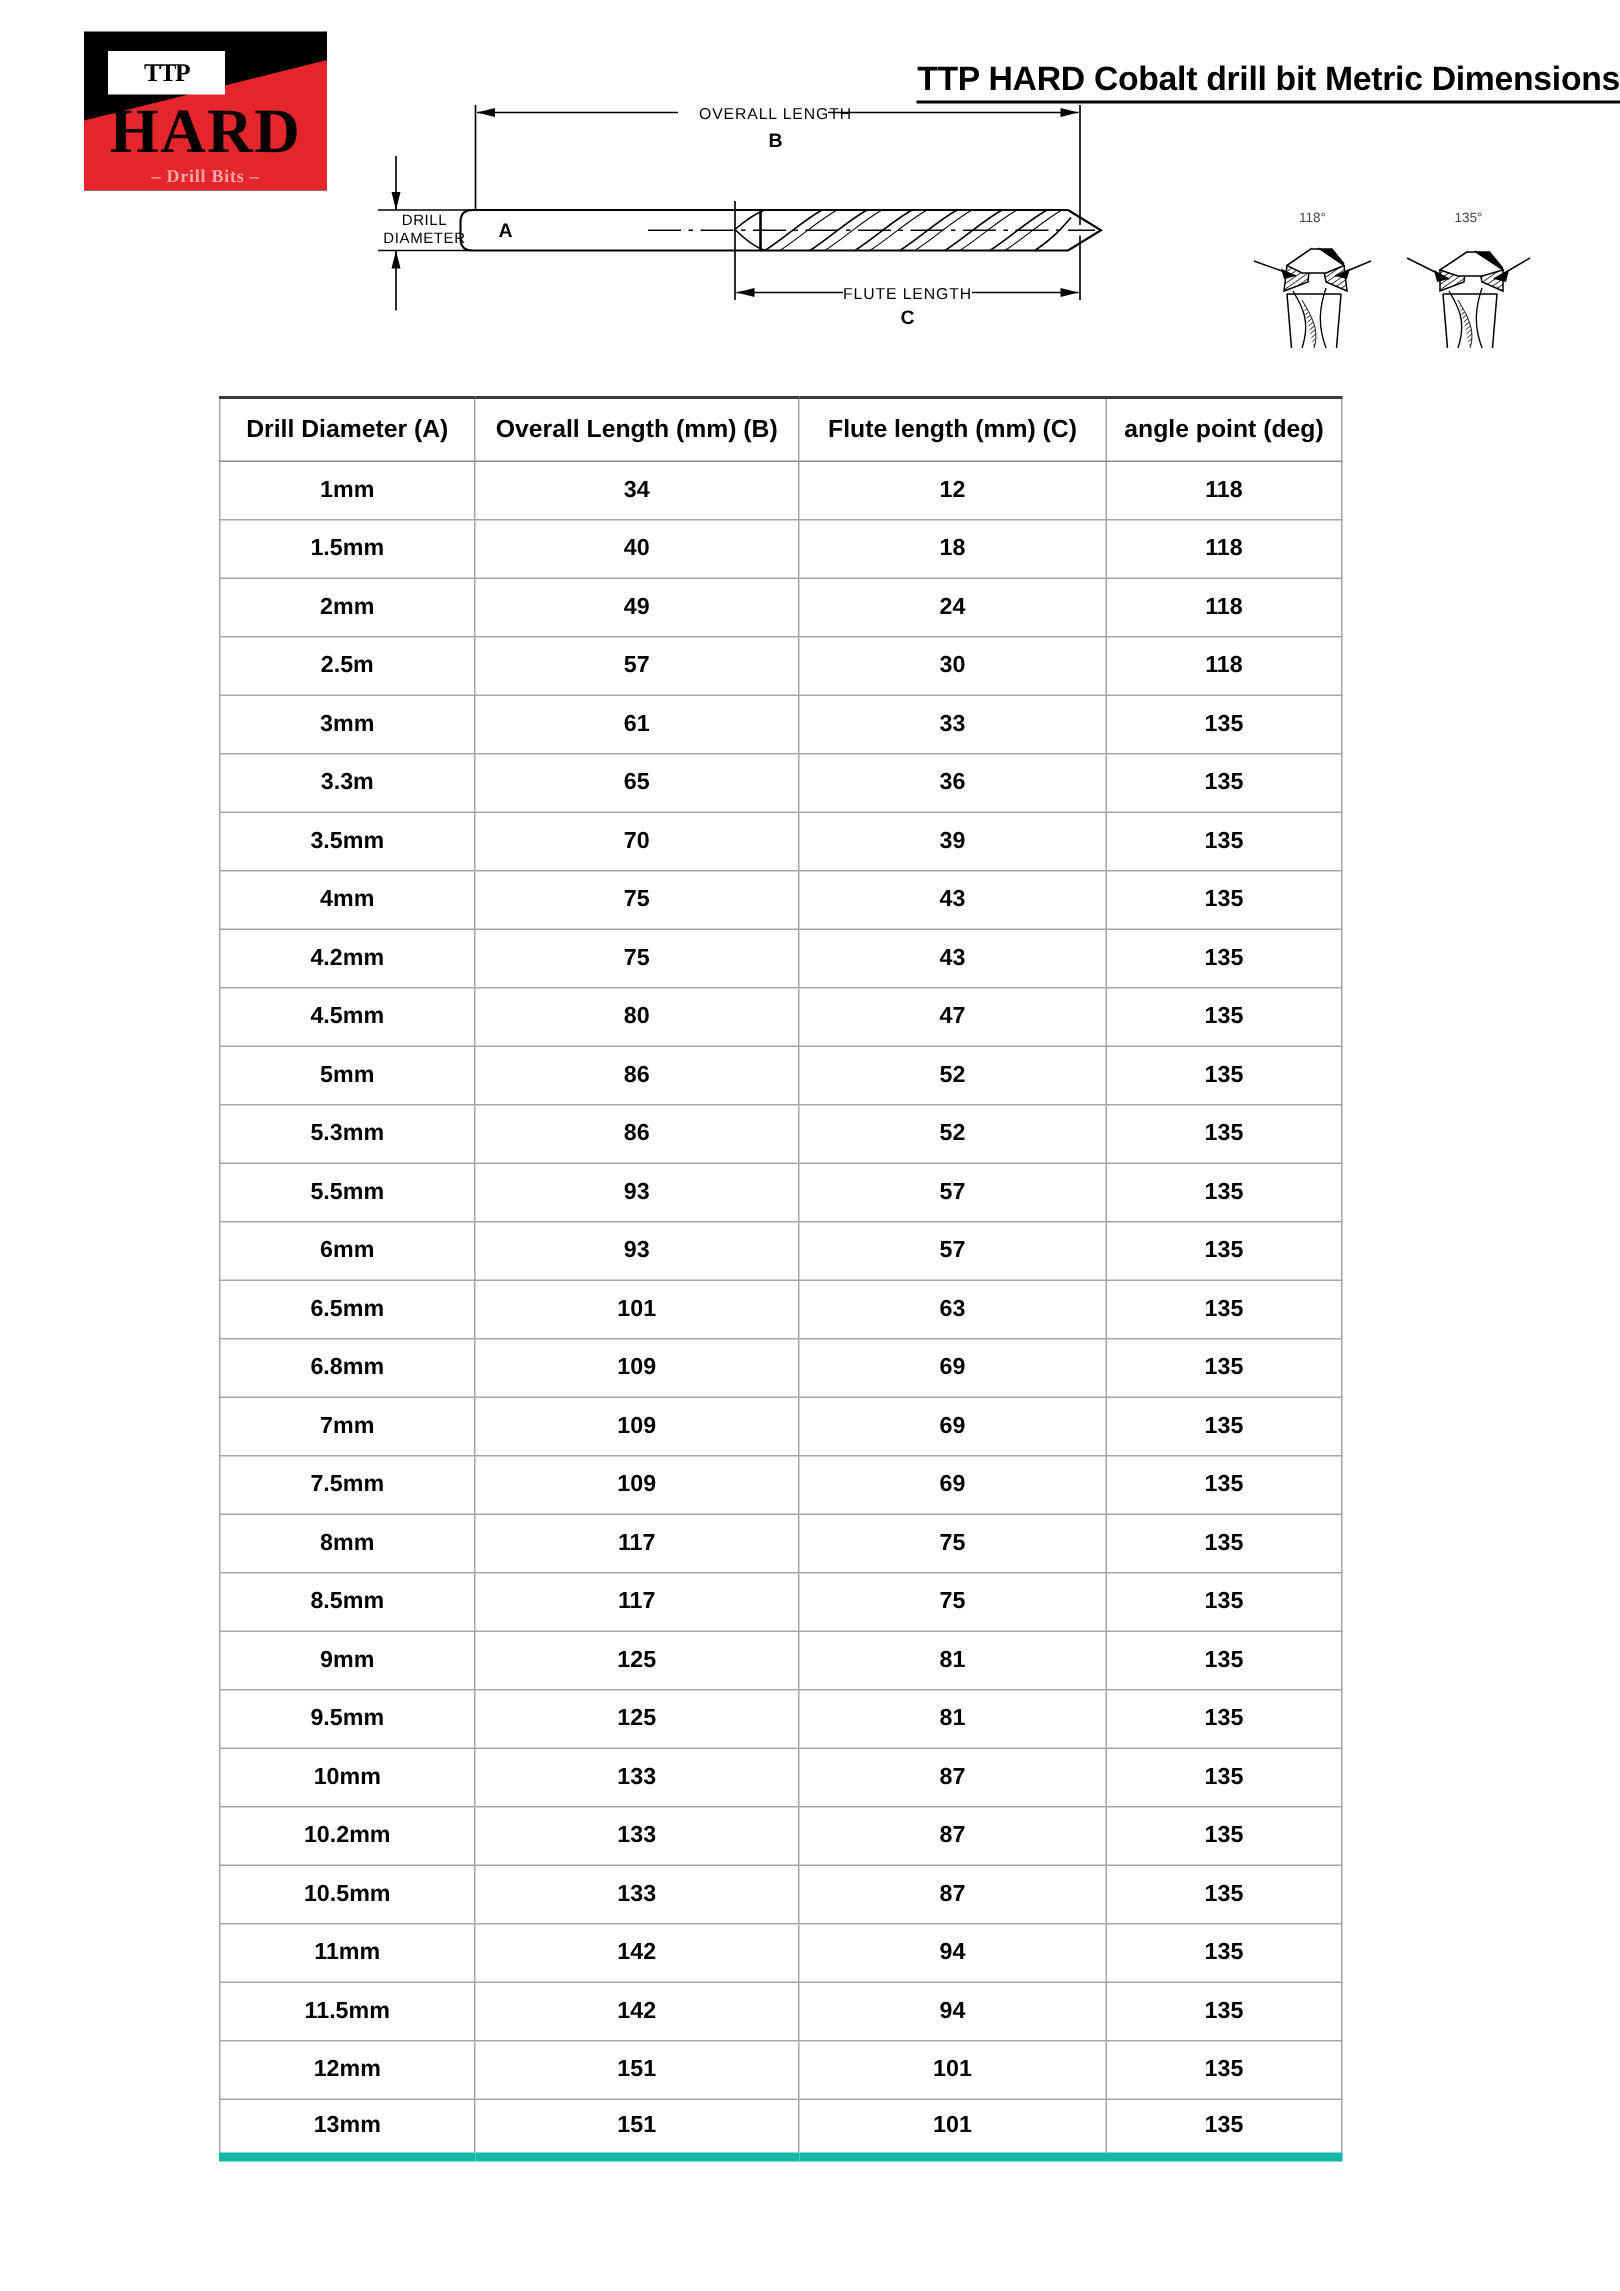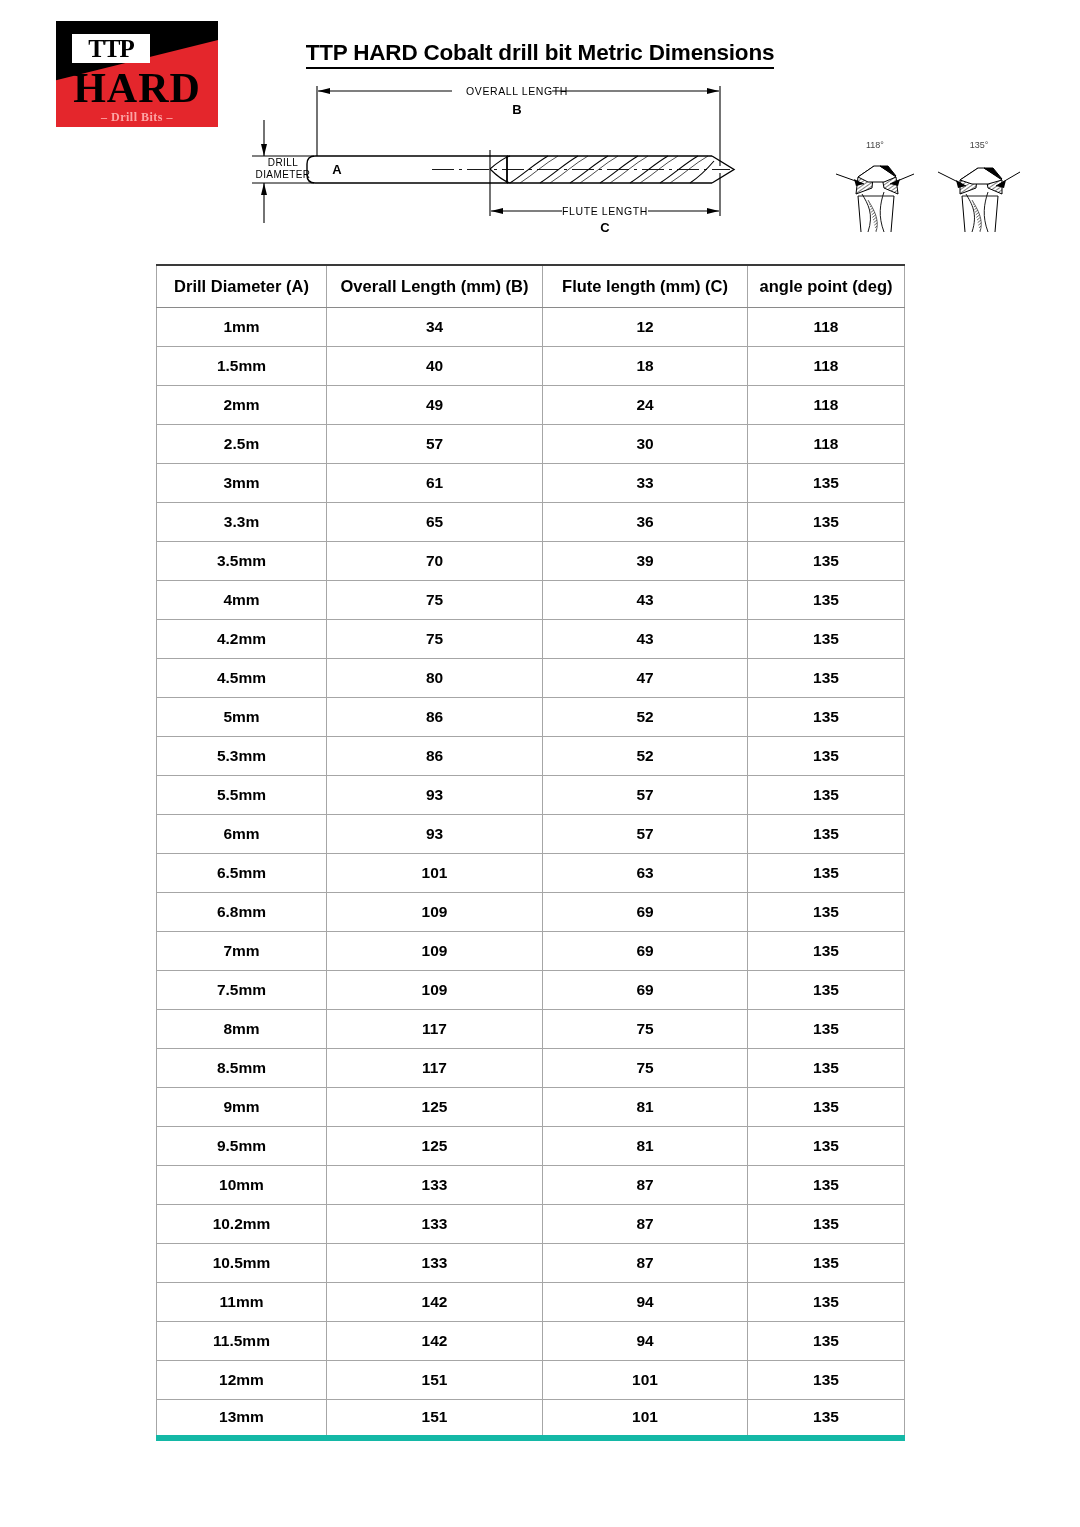--- a/index.html
+++ b/index.html
@@ -34,21 +34,21 @@
   #logo .ttp-box {
     position: absolute;
     left: 16px; top: 13px;
     width: 78px; height: 29px;
     background: #ffffff;
     display: flex; align-items: center; justify-content: center;
   }
   #logo .ttp-box span {
     font-family: "Liberation Serif", serif;
     font-weight: bold;
-    font-size: 25px;
+    font-size: 17px;
     letter-spacing: -1px;
     color: #000;
     line-height: 1;
   }
   #logo .hard-text {
     position: absolute;
     left: 0; top: 46px;
     width: 162px;
     text-align: center;
     font-family: "Liberation Serif", serif;
@@ -69,46 +69,46 @@
     letter-spacing: 0.5px;
     color: #fca5a5;
     line-height: 1;
   }
 
   
   #page-title {
     position: absolute;
     left: 0; top: 40px;
     width: 1080px;
-    text-align: center;
+    text-align: right;
     font-size: 22.5px;
     font-weight: bold;
     letter-spacing: -0.2px;
   }
   #page-title .ul {
     border-bottom: 2.5px solid #000;
     padding-bottom: 2px;
   }
 
   
   #diagram-wrap {
     position: absolute;
-    left: 252px; top: 78px;
+    left: 252px; top: 62px;
     width: 500px; height: 155px;
   }
   #angle-wrap {
     position: absolute;
     left: 828px; top: 132px;
     width: 205px; height: 100px; text-decoration: underline;
   }
 
   
   #dims-table {
     position: absolute;
-    left: 156px; top: 264px;
+    left: 146px; top: 264px;
     width: 748px;
     border-collapse: collapse;
     table-layout: fixed;
   }
   #dims-table th, #dims-table td {
     border: 1px solid #a6a6a6;
     text-align: center;
     font-size: 15.5px;
     font-weight: bold;
     color: #000;

